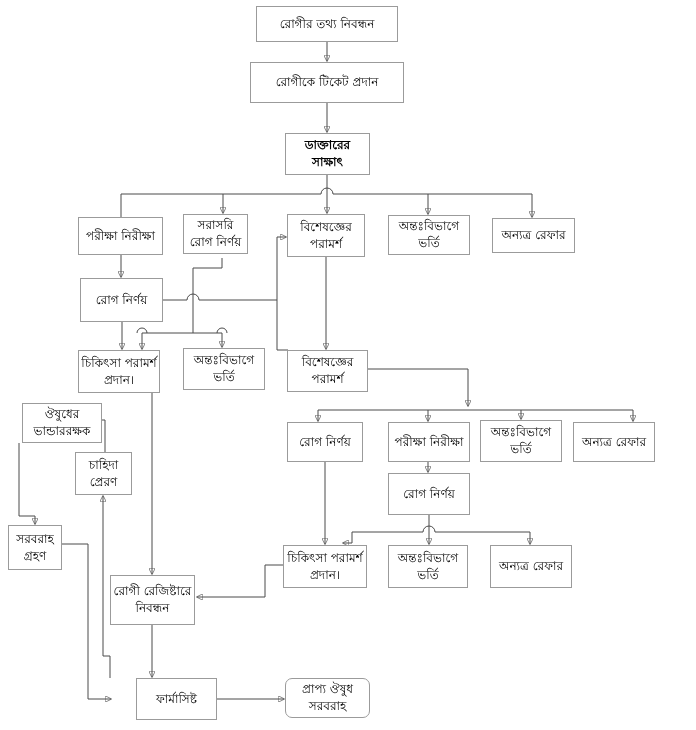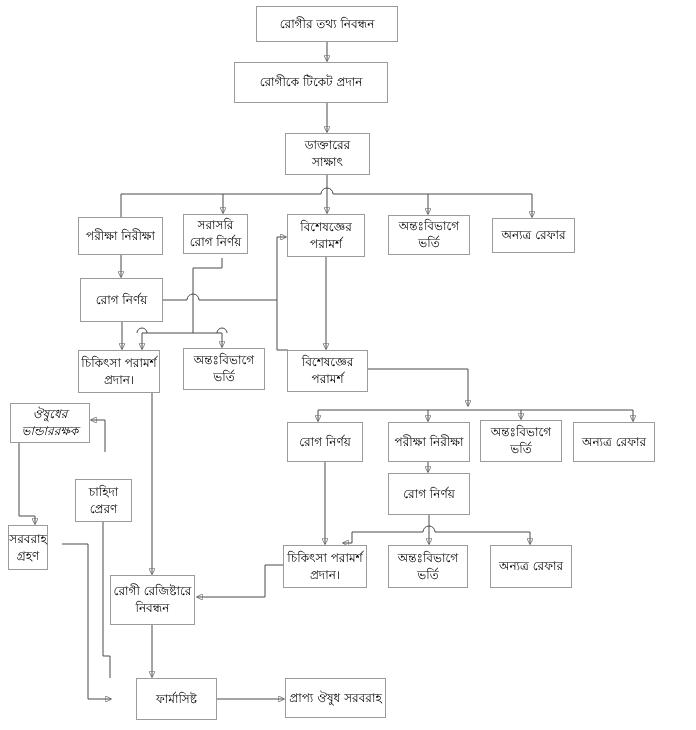--- a/index.html
+++ b/index.html
@@ -67,22 +67,22 @@
     <path marker-end="url(#arr)" d="M152,393 V574"></path>
     <path marker-end="url(#arr)" d="M152,617 V677"></path>
     <path marker-end="url(#arr)" d="M62,544 H88 V699 H111"></path>
     <path marker-end="url(#arr)" d="M193,699 H284"></path>
     <path marker-end="url(#arr)" d="M110,678 V656 H103 V496"></path>
     <path marker-end="url(#arr)" d="M105,452 V420 H91"></path>
     <path marker-end="url(#arr)" d="M19,443 V516 H35 V524"></path>
   </svg>
 
   <div class="node" style="left:256px;top:6px;width:142px;height:36px;">রোগীর তথ্য নিবন্ধন</div>
-  <div class="node" style="left:234px;top:62px;width:154px;height:41px;">রোগীকে টিকেট প্রদান</div>
-  <div class="node" style="left:285px;top:133px;width:85px;height:42px;">ডাক্তারের সাক্ষাৎ</div>
+  <div class="node" style="left:250px;top:62px;width:154px;height:41px;">রোগীকে টিকেট প্রদান</div>
+  <div class="node" style="left:285px;top:133px;width:85px;height:42px;font-weight:bold;">ডাক্তারের সাক্ষাৎ</div>
 
   <div class="node" style="left:78px;top:217px;width:85px;height:38px;">পরীক্ষা নিরীক্ষা</div>
   <div class="node" style="left:183px;top:214px;width:65px;height:40px;">সরাসরি রোগ নির্ণয়</div>
   <div class="node" style="left:287px;top:214px;width:78px;height:43px;">বিশেষজ্ঞের পরামর্শ</div>
   <div class="node" style="left:388px;top:215px;width:82px;height:40px;">অন্তঃবিভাগে ভর্তি</div>
   <div class="node" style="left:492px;top:218px;width:83px;height:35px;">অন্যত্র রেফার</div>
 
   <div class="node" style="left:80px;top:278px;width:83px;height:44px;">রোগ নির্ণয়</div>
 
   <div class="node" style="left:78px;top:350px;width:82px;height:43px;">চিকিৎসা পরামর্শ প্রদান।</div>
@@ -93,20 +93,20 @@
   <div class="node" style="left:388px;top:422px;width:82px;height:40px;">পরীক্ষা নিরীক্ষা</div>
   <div class="node" style="left:480px;top:420px;width:82px;height:42px;">অন্তঃবিভাগে ভর্তি</div>
   <div class="node" style="left:573px;top:422px;width:82px;height:40px;">অন্যত্র রেফার</div>
 
   <div class="node" style="left:388px;top:473px;width:82px;height:42px;">রোগ নির্ণয়</div>
 
   <div class="node" style="left:283px;top:545px;width:84px;height:43px;">চিকিৎসা পরামর্শ প্রদান।</div>
   <div class="node" style="left:388px;top:545px;width:80px;height:43px;">অন্তঃবিভাগে ভর্তি</div>
   <div class="node" style="left:490px;top:545px;width:82px;height:43px;">অন্যত্র রেফার</div>
 
-  <div class="node" style="left:10px;top:403px;width:80px;height:40px;font-style:italic;">ঔষুধের ভান্ডাররক্ষক</div>
+  <div class="node" style="left:22px;top:403px;width:80px;height:40px;">ঔষুধের ভান্ডাররক্ষক</div>
   <div class="node" style="left:110px;top:575px;width:85px;height:50px;">রোগী রেজিষ্টারে নিবন্ধন</div>
-  <div class="node" style="left:75px;top:452px;width:57px;height:43px;margin-top:27px;">চাহিদা প্রেরণ</div>
+  <div class="node" style="left:75px;top:452px;width:57px;height:43px;">চাহিদা প্রেরণ</div>
   <div class="node" style="left:112px;top:678px;width:81px;height:42px;margin-left:24px;">ফার্মাসিষ্ট</div>
-  <div class="node" style="left:8px;top:525px;width:40px;height:45px;">সরবরাহ গ্রহণ</div>
-  <div class="node" style="left:285px;top:678px;width:101px;height:40px;">প্রাপ্য ঔষুধ সরবরাহ</div>
+  <div class="node" style="left:8px;top:525px;width:54px;height:45px;">সরবরাহ গ্রহণ</div>
+  <div class="node" style="left:285px;top:678px;width:85px;height:40px;border-radius:7px;">প্রাপ্য ঔষুধ সরবরাহ</div>
 
 </div>
 
 </body></html>

